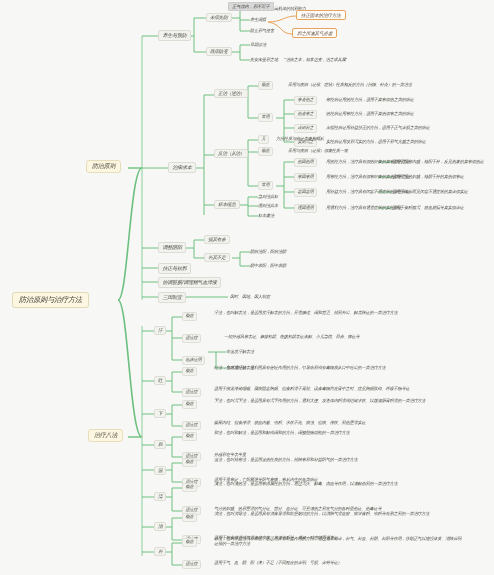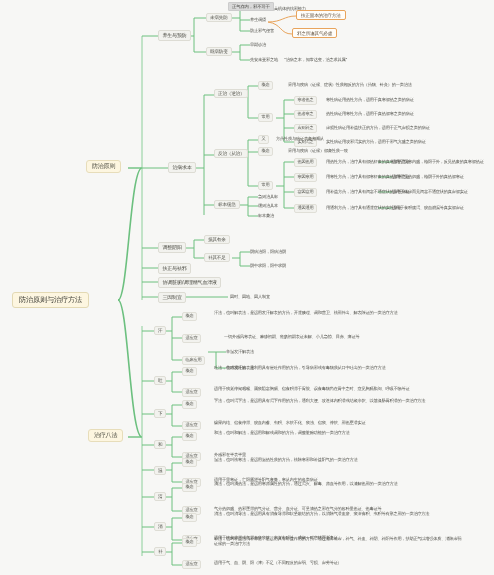--- a/index.html
+++ b/index.html
@@ -3,21 +3,21 @@
 <meta charset="utf-8">
 <style>
   html,body{margin:0;padding:0;}
   body{
     width:494px;height:575px;
     background:#f7f7f5;
     font-family:"DejaVu Sans","Liberation Sans",sans-serif;
     overflow:hidden;
     position:relative;
   }
-  #canvas{position:absolute;inset:0;}
+  #canvas{position:absolute;inset:0;font-style:italic;}
   svg.links{position:absolute;left:0;top:0;width:494px;height:575px;pointer-events:none;}
   .node{
     position:absolute;
     box-sizing:border-box;
     white-space:nowrap;
     line-height:1.15;
     letter-spacing:-0.2px;
   }
   
   .n-root{

